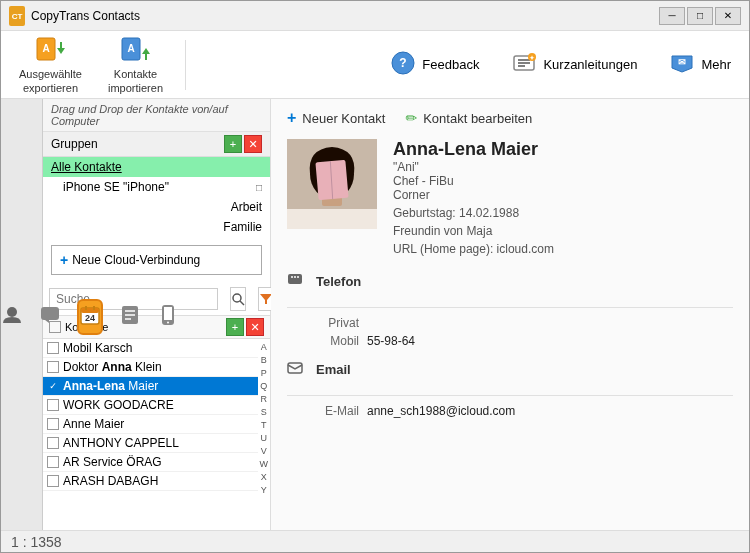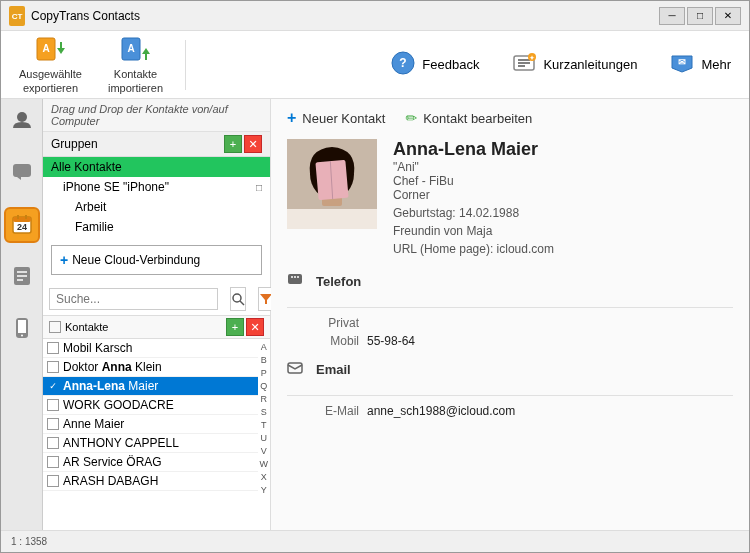--- a/index.html
+++ b/index.html
@@ -20,40 +20,40 @@
     .toolbar-btn-icon { width: 32px; height: 32px; display: flex; align-items: center; justify-content: center; }
     .toolbar-btn-label { font-size: 11px; color: #333; text-align: center; line-height: 1.2; }
     .toolbar-separator { width: 1px; height: 50px; background: #ddd; margin: 0 4px; }
     .toolbar-right { margin-left: auto; display: flex; align-items: center; gap: 16px; }
     .toolbar-right-btn { display: flex; align-items: center; gap: 6px; cursor: pointer; padding: 4px 8px; border: none; background: transparent; font-size: 13px; font-weight: 500; }
     
     
     .main-content { display: flex; flex: 1; overflow: hidden; }
     
     
-    .sidebar-icons { width: 42px; background: #e8e8e8; border-right: 1px solid #ccc; display: flex; flex-direction: column; align-items: center; padding-top: 4px; gap: 16px; }
+    .sidebar-icons { width: 42px; background: #e8e8e8; border-right: 1px solid #ccc; display: flex; flex-direction: row; align-items: center; padding-top: 4px; gap: 16px; }
     .sidebar-icon { width: 36px; height: 36px; display: flex; align-items: center; justify-content: center; cursor: pointer; border-radius: 4px; position: relative; }
     .sidebar-icon.active { background: #f5a020; border: 2px solid #e08010; border-radius: 6px; }
     
     
     .left-panel { width: 228px; background: #fff; border-right: 1px solid #ddd; display: flex; flex-direction: column; }
     .drag-drop-label { background: #f5f5f5; padding: 4px 8px; font-size: 11px; color: #555; border-bottom: 1px solid #e0e0e0; font-style: italic; }
     
     
     .groups-header { display: flex; align-items: center; padding: 3px 8px; background: #f0f0f0; border-bottom: 1px solid #ddd; gap: 15px; }
     .groups-label { flex: 1; font-size: 12px; font-weight: 500; }
     .groups-actions { display: flex; gap: 2px; }
     .action-btn { width: 18px; height: 18px; display: flex; align-items: center; justify-content: center; cursor: pointer; border: 1px solid #aaa; background: #e8e8e8; font-size: 11px; }
     .action-btn.add { background: #4caf50; color: white; border-color: #388e3c; }
     .action-btn.remove { background: #f44336; color: white; border-color: #c62828; }
     
     .tree-item { padding: 3px 8px; cursor: pointer; font-size: 12px; display: flex; align-items: center; gap: 4px; }
-    .tree-item.selected { background: #22c55e; }
+    .tree-item.selected { background: #86efac; text-decoration: underline; }
     .tree-item.indented { padding-left: 20px; }
-    .tree-item.more-indented { padding-left: 32px; }
+    .tree-item.more-indented { padding-left: 32px; justify-content: flex-end; }
     .phone-icon { font-size: 10px; color: #666; margin-left: auto; }
     
     .new-cloud-btn { margin: 8px; padding: 6px 8px; background: #fff; border: 1px solid #aaa; cursor: pointer; display: flex; align-items: center; gap: 4px; font-size: 12px; }
     
     
     .search-area { padding: 4px 6px; border-bottom: 1px solid #ddd; display: flex; align-items: center; gap: 12px; }
     .search-input { flex: 1; padding: 3px 6px; border: 1px solid #ccc; font-size: 12px; }
     .search-btn { width: 24px; height: 24px; background: #fff; border: 1px solid #ccc; cursor: pointer; display: flex; align-items: center; justify-content: center; }
     .filter-btn { width: 24px; height: 24px; background: #fff; border: 1px solid #ccc; cursor: pointer; display: flex; align-items: center; justify-content: center; color: #e07020; }
     
@@ -90,21 +90,21 @@
     .section-icon { font-size: 14px; }
     
     .field-row { display: flex; margin-bottom: 4px; }
     .field-label { width: 80px; text-align: right; color: #666; font-size: 12px; padding-right: 8px; }
     .field-value { flex: 1; font-size: 12px; color: #222; }
     .field-value.redacted { color: #888; }
     
     .section { margin-bottom: 12px; }
     
     
-    .status-bar { height: 22px; background: #f0f0f0; border-top: 1px solid #ddd; display: flex; align-items: center; padding: 0 10px; font-size: 10px; color: #555; }
+    .status-bar { height: 22px; background: #f0f0f0; border-top: 1px solid #ddd; display: flex; align-items: center; padding: 0 10px; font-size: 14px; color: #555; }
     
     
     .alphabet-sidebar { display: flex; flex-direction: column; font-size: 9px; color: #555; padding: 2px 2px; gap: 0; cursor: pointer; }
     .alpha-letter { line-height: 13px; text-align: center; cursor: pointer; }
     
     .contact-list-wrapper { display: flex; flex: 1; overflow: hidden; }
     .contact-list-inner { flex: 1; overflow-y: auto; }
     
     
     .contact-list-inner::-webkit-scrollbar { width: 8px; }

